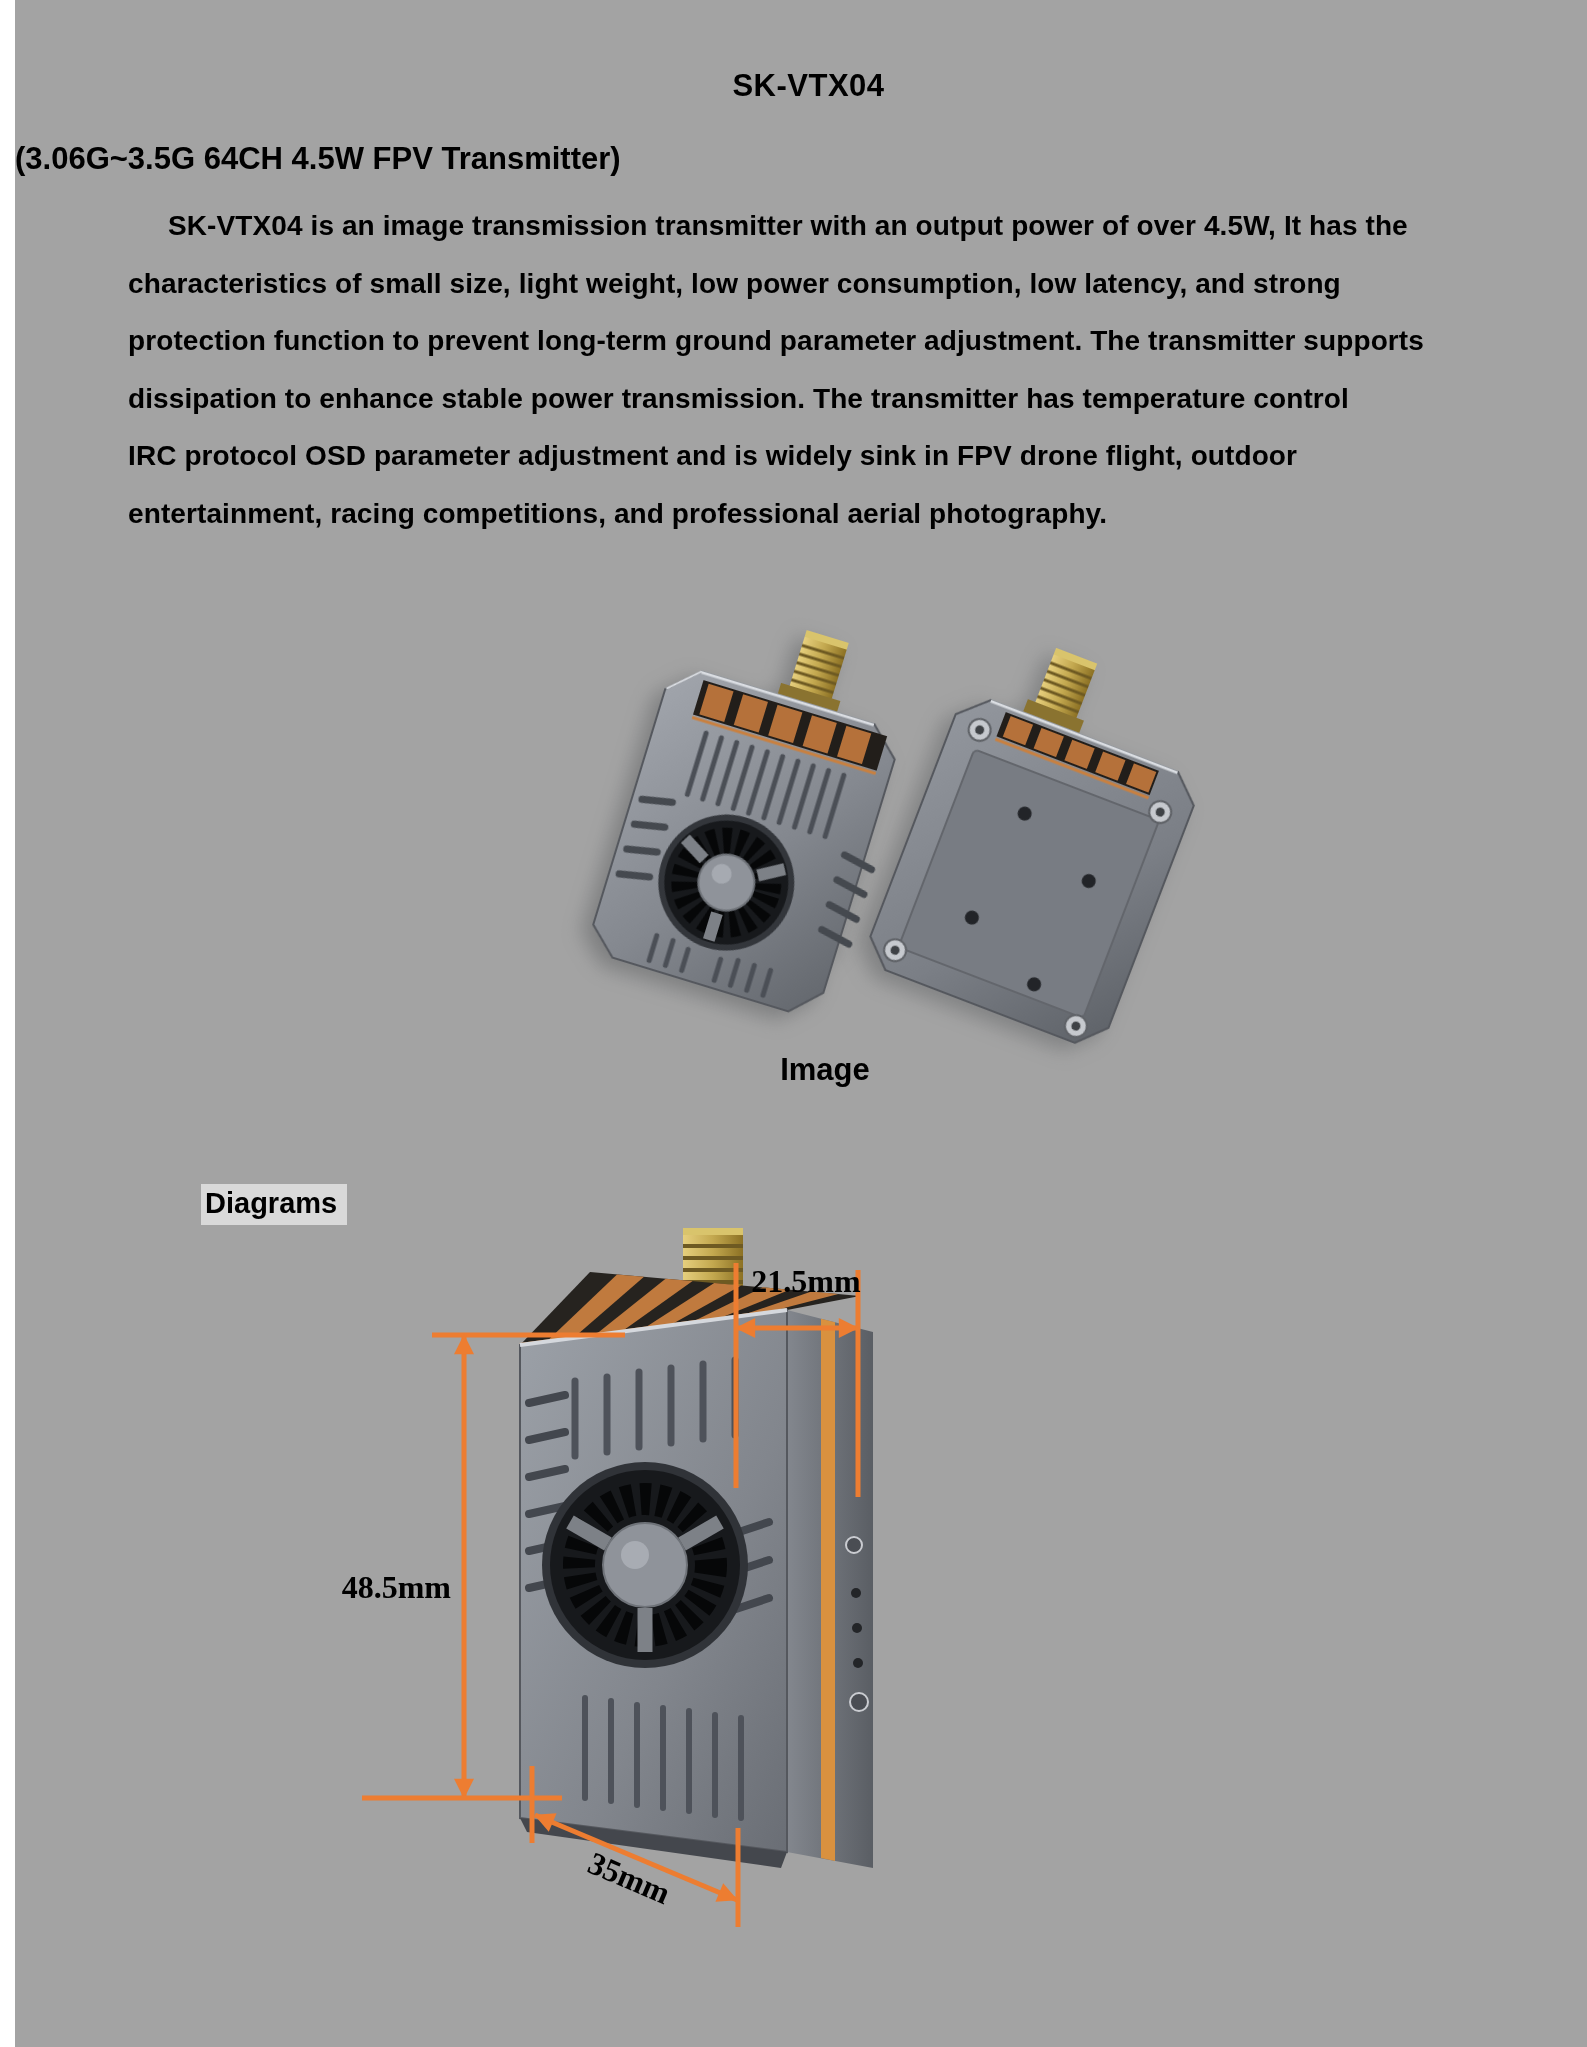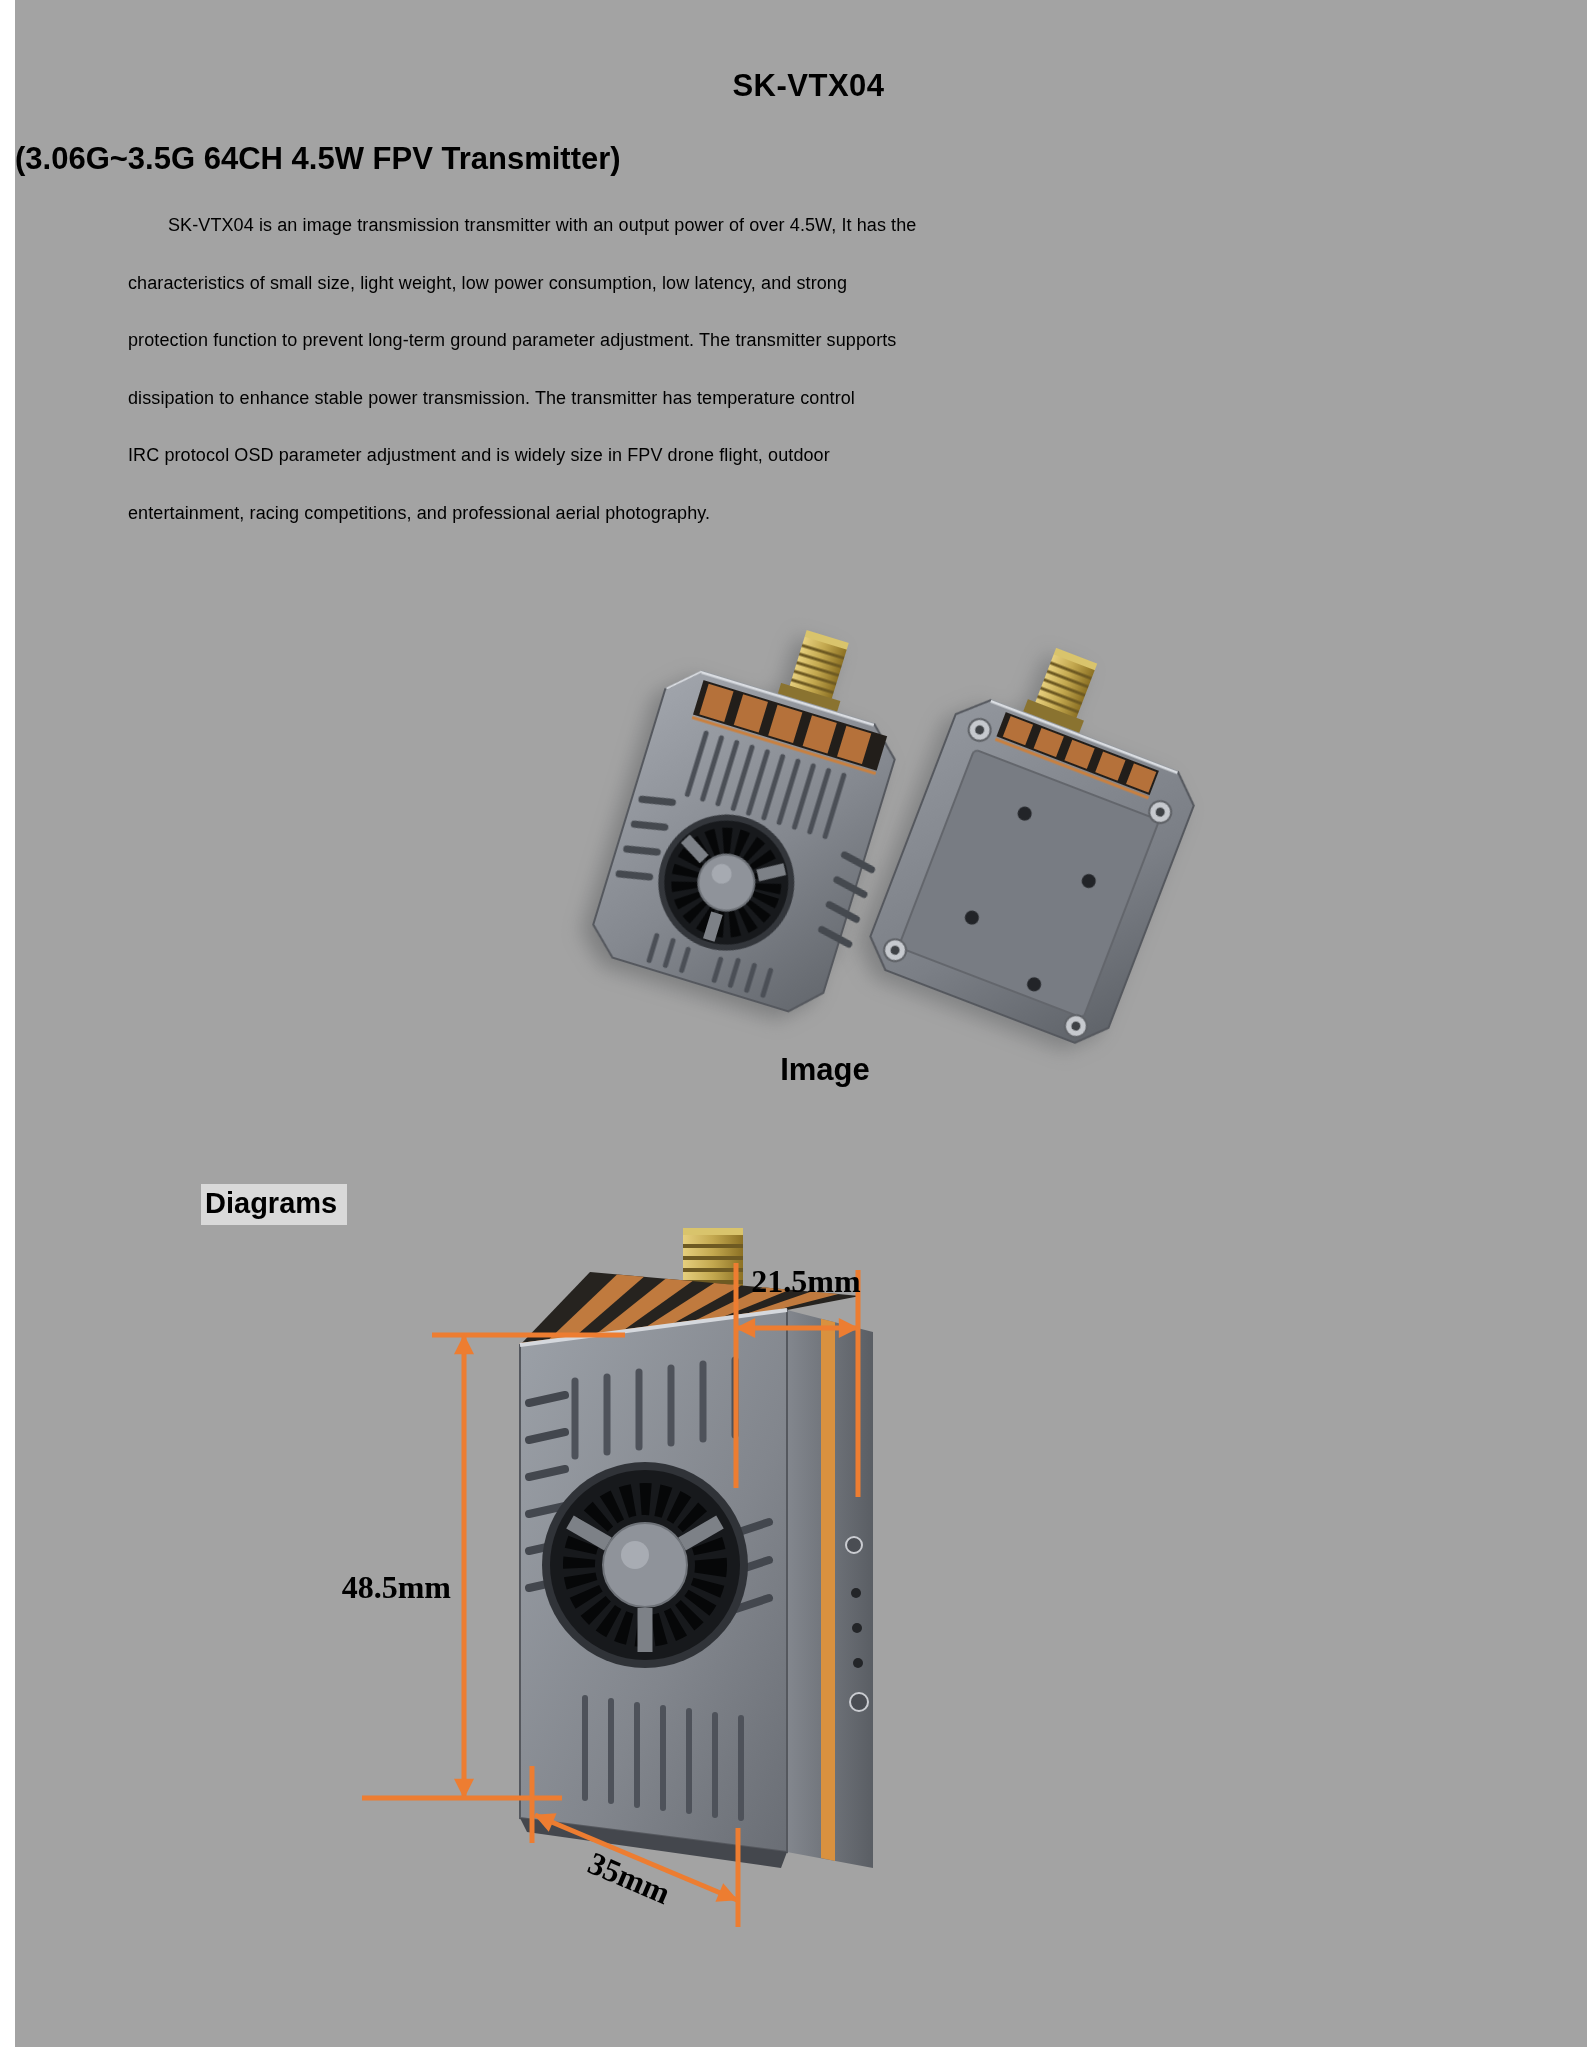--- a/index.html
+++ b/index.html
@@ -7,21 +7,21 @@
   body { width:1587px; height:2047px; position:relative; overflow:hidden;
          font-family:"Liberation Sans", sans-serif; color:#000; }
   .page { position:absolute; inset:0; background:#a3a3a3;margin-left:15px; }
 
   .title { position:absolute; top:68px; left:0; width:1587px;
            text-align:center; font-size:31px; font-weight:bold; letter-spacing:0.5px; }
   .subtitle { position:absolute; top:141px; left:0; width:1587px;
               text-align:left; font-size:31px; font-weight:bold; }
 
   .intro { position:absolute; top:197px; left:113px; width:1420px; }
-  .intro .line { white-space:nowrap; font-size:18px; font-weight:normal;
+  .intro .line { white-space:nowrap; font-size:28px; font-weight:bold;
                  line-height:57.5px; height:57.5px; letter-spacing:0.1px; }
   .intro .line.indent { text-indent:40px; }
 
   .photo { position:absolute; left:430px; top:470px; width:800px; height:600px; }
   .dev-left  { position:absolute; left:215px; top:125px;
                transform:rotate(17deg); transform-origin:20px 80px;
                filter:drop-shadow(-8px 10px 10px rgba(40,42,48,0.30)); }
   .dev-right { position:absolute; left:508px; top:142px;
                transform:rotate(21deg); transform-origin:12px 78px;
                filter:drop-shadow(-8px 10px 10px rgba(40,42,48,0.28)); }
@@ -44,21 +44,21 @@
 <div class="page">
 
   <div class="title">SK-VTX04</div>
   <div class="subtitle">(3.06G~3.5G 64CH 4.5W FPV Transmitter)</div>
 
   <div class="intro">
     <div class="line indent">SK-VTX04 is an image transmission transmitter with an output power of over 4.5W, It has the</div>
     <div class="line">characteristics of small size, light weight, low power consumption, low latency, and strong</div>
     <div class="line">protection function to prevent long-term ground parameter adjustment. The transmitter supports</div>
     <div class="line">dissipation to enhance stable power transmission. The transmitter has temperature control</div>
-    <div class="line">IRC protocol OSD parameter adjustment and is widely size in FPV drone flight, outdoor</div>
+    <div class="line">IRC protocol OSD parameter adjustment and is widely sink in FPV drone flight, outdoor</div>
     <div class="line">entertainment, racing competitions, and professional aerial photography.</div>
   </div>
 
   <div class="photo">
 
     <svg class="dev-left" width="280" height="400" viewBox="0 0 280 400">
       <defs>
         <linearGradient id="Lbody" x1="0" y1="0" x2="1" y2="1">
           <stop offset="0" stop-color="#a2a6ad"></stop>
             <stop offset="0.55" stop-color="#84888f"></stop>

